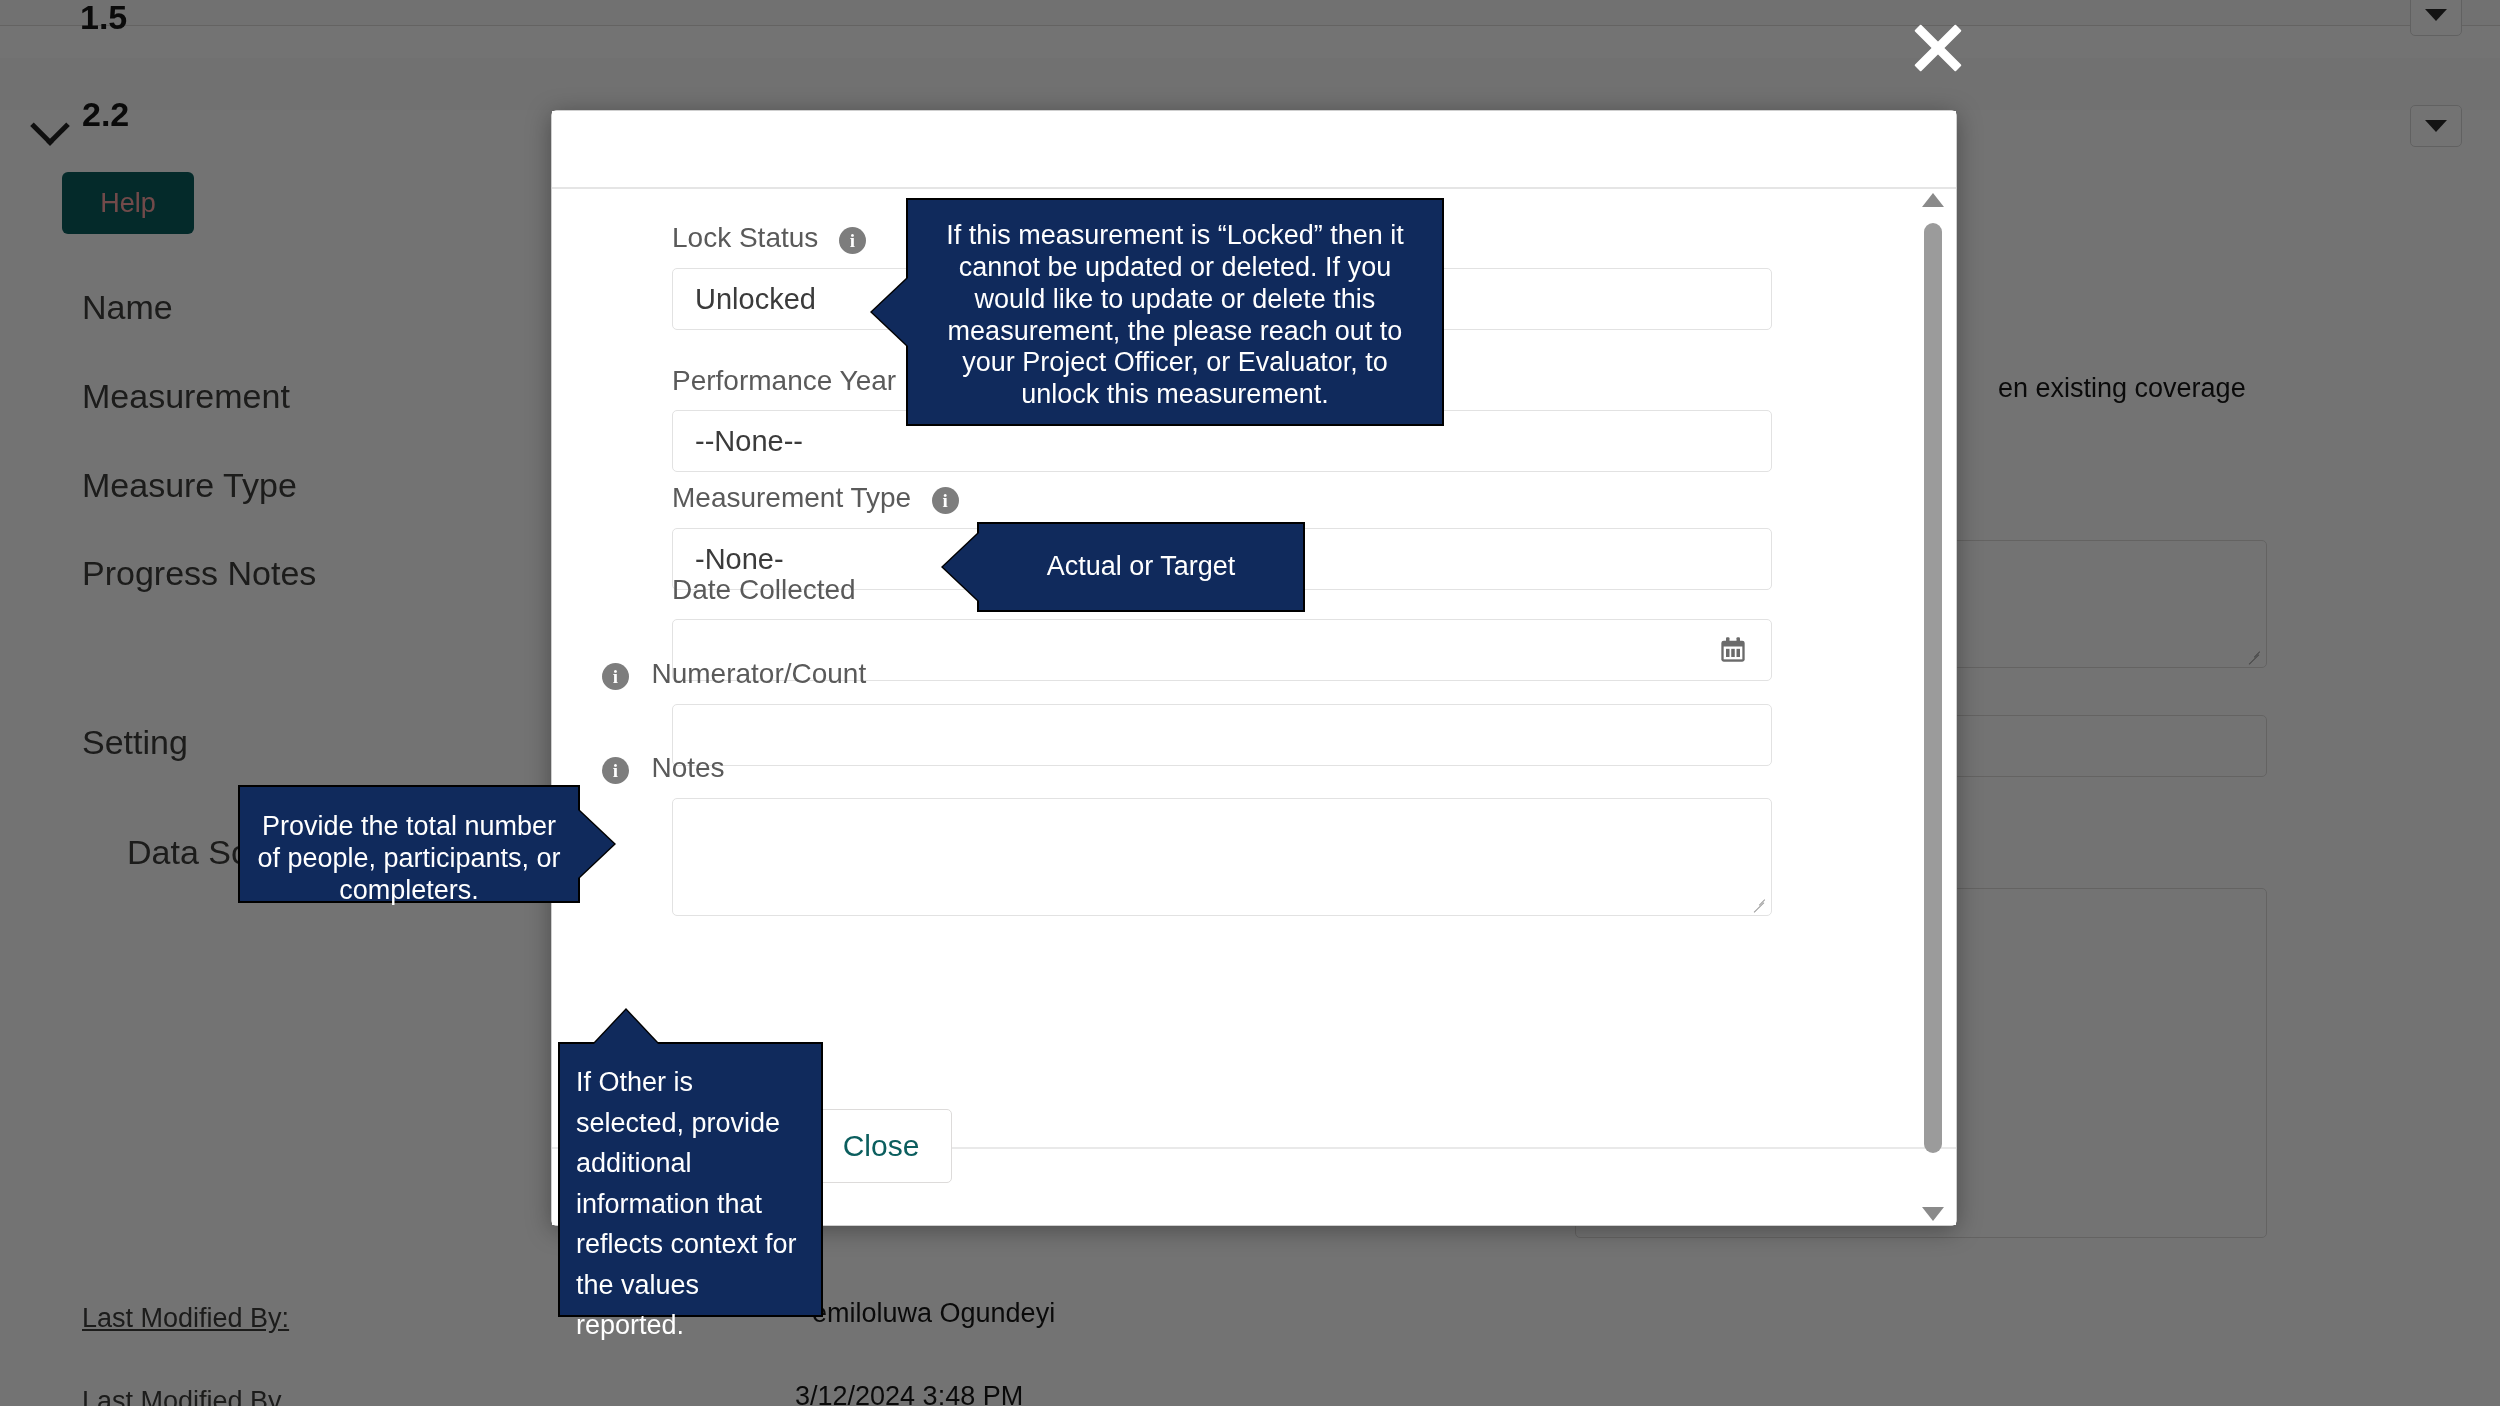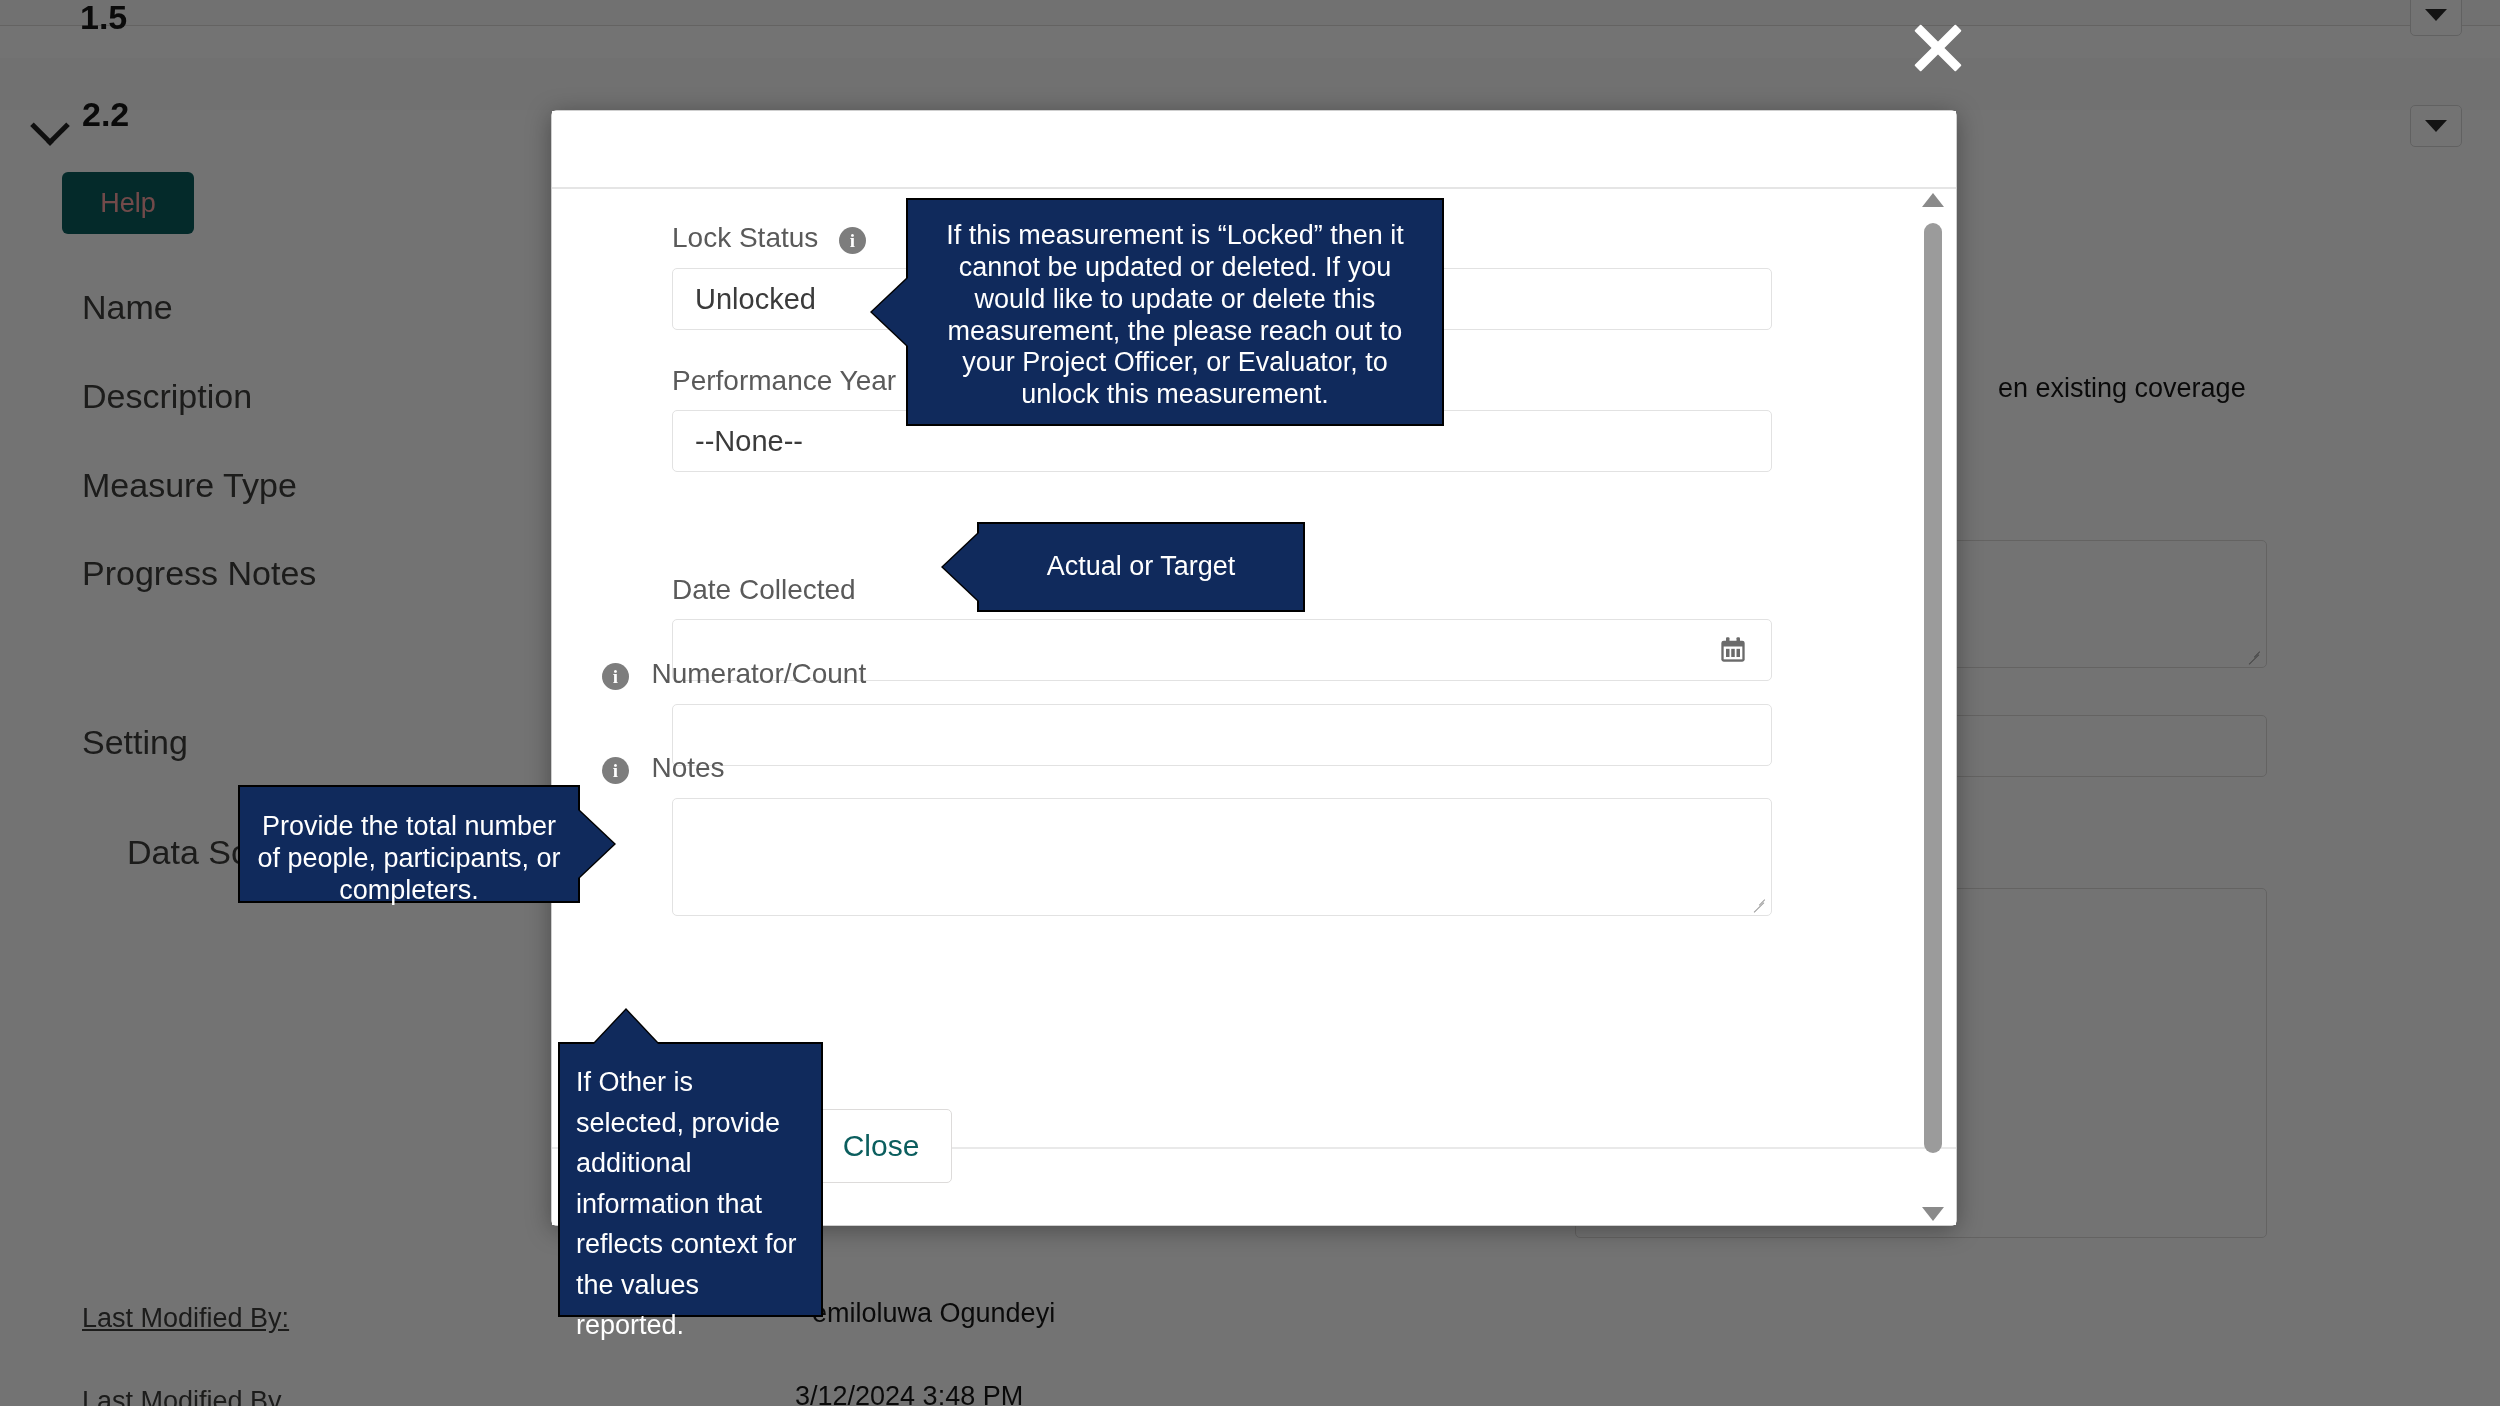--- a/index.html
+++ b/index.html
@@ -326,21 +326,21 @@
   <span id="lbl-22">2.2</span>
 
   <div class="caret-btn" style="left:2410px; top:-6px;"></div>
   <div class="caret-btn" style="left:2410px; top:105px;"></div>
 
   <div id="help-btn">
     <span>Help</span>
   </div>
 
   <span class="side-label" style="top:288px;">Name</span>
-  <span class="side-label" style="top:377px;">Description</span>
+  <span class="side-label" style="top:377px;">Measurement</span>
   <span class="side-label" style="top:466px;">Measure Type</span>
   <span class="side-label" style="top:554px;">Progress Notes</span>
   <span class="side-label" style="top:723px;">Setting</span>
   <span class="side-label" style="top:833px;margin-left:45px;">Data Source</span>
 
   <span class="bg-text" style="left:1998px; top:373px;">en existing coverage</span>
 
   <div class="bg-input" style="left:1575px; top:540px; width:692px; height:128px;">
     <span class="resize-grip"></span>
   </div>
@@ -372,20 +372,27 @@
       </div>
     </div>
 
     <div class="form-row" style="top:175px;">
       <span class="field-label">Performance Year</span>
       <div class="field-box">
         <span>--None--</span>
       </div>
     </div>
 
+    <div class="form-row" style="top:292px;">
+      <span class="field-label">Measurement Type</span>
+      <span class="info-icon" style="margin-left:16px;">i</span>
+      <div class="field-box">
+        <span>-None-</span>
+      </div>
+    </div>
 
     <div class="form-row" style="top:364px;margin-top:20px;">
       <span class="field-label">Date Collected</span>
       <div class="field-box">
         <span></span>
         <svg class="cal-icon" viewBox="0 0 24 24">
           <rect x="2" y="4" width="20" height="18" rx="2" fill="#6b6b6b"></rect>
           <rect x="4" y="9" width="16" height="11" fill="#ffffff"></rect>
           <rect x="6" y="11" width="3" height="7" fill="#6b6b6b"></rect>
           <rect x="10.5" y="11" width="3" height="7" fill="#6b6b6b"></rect>

